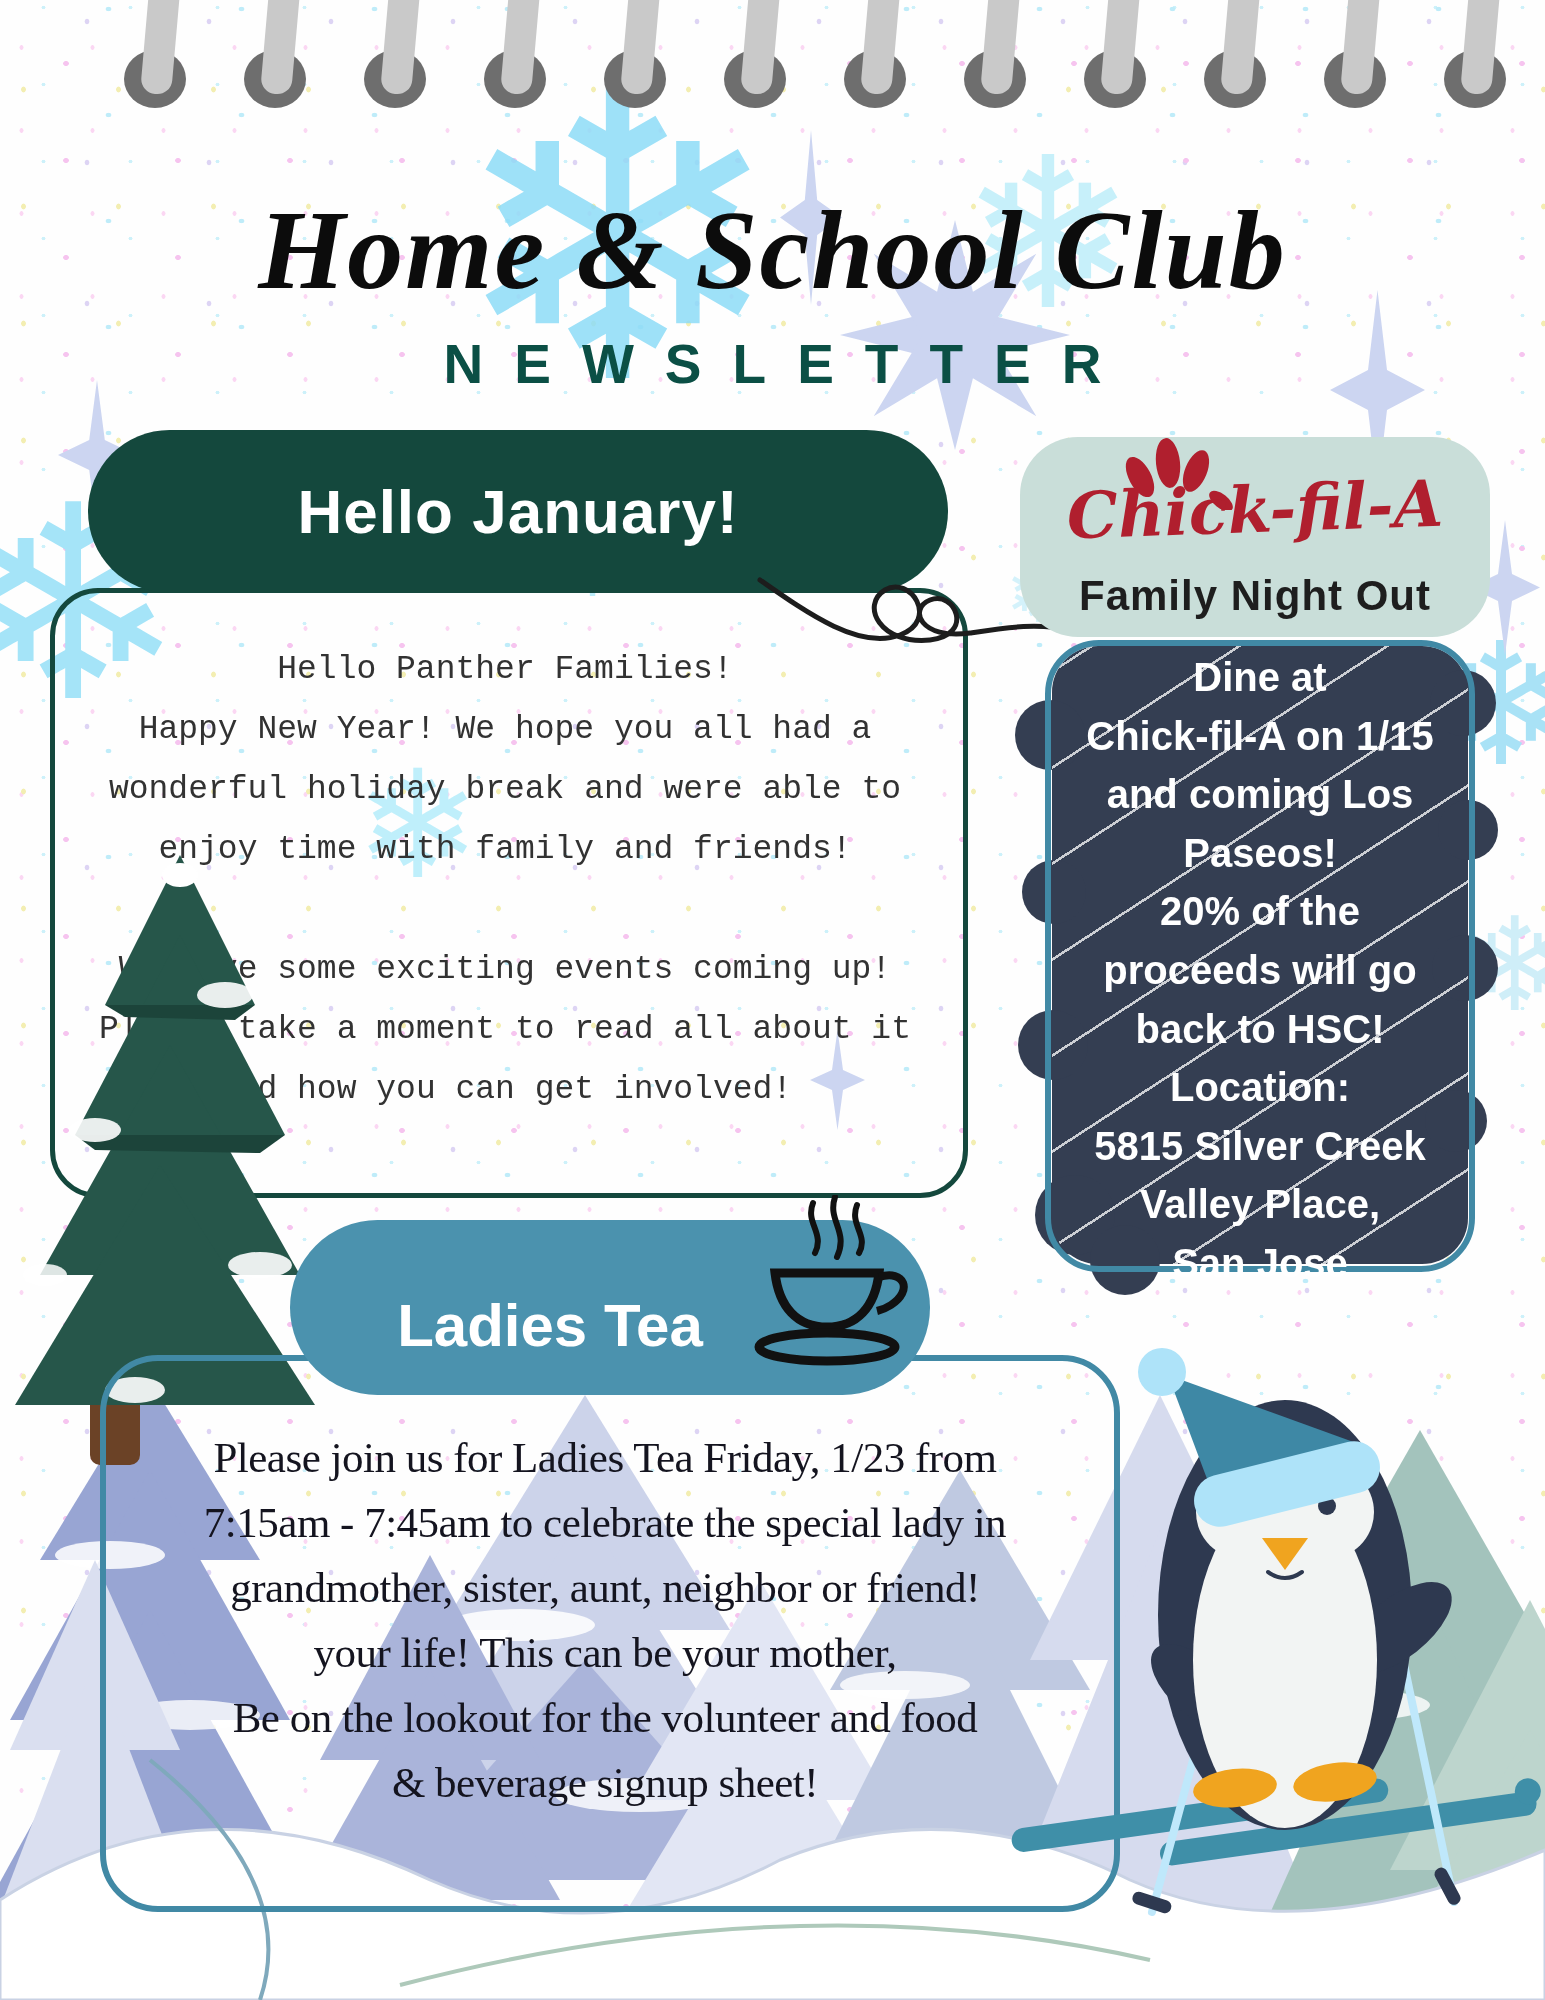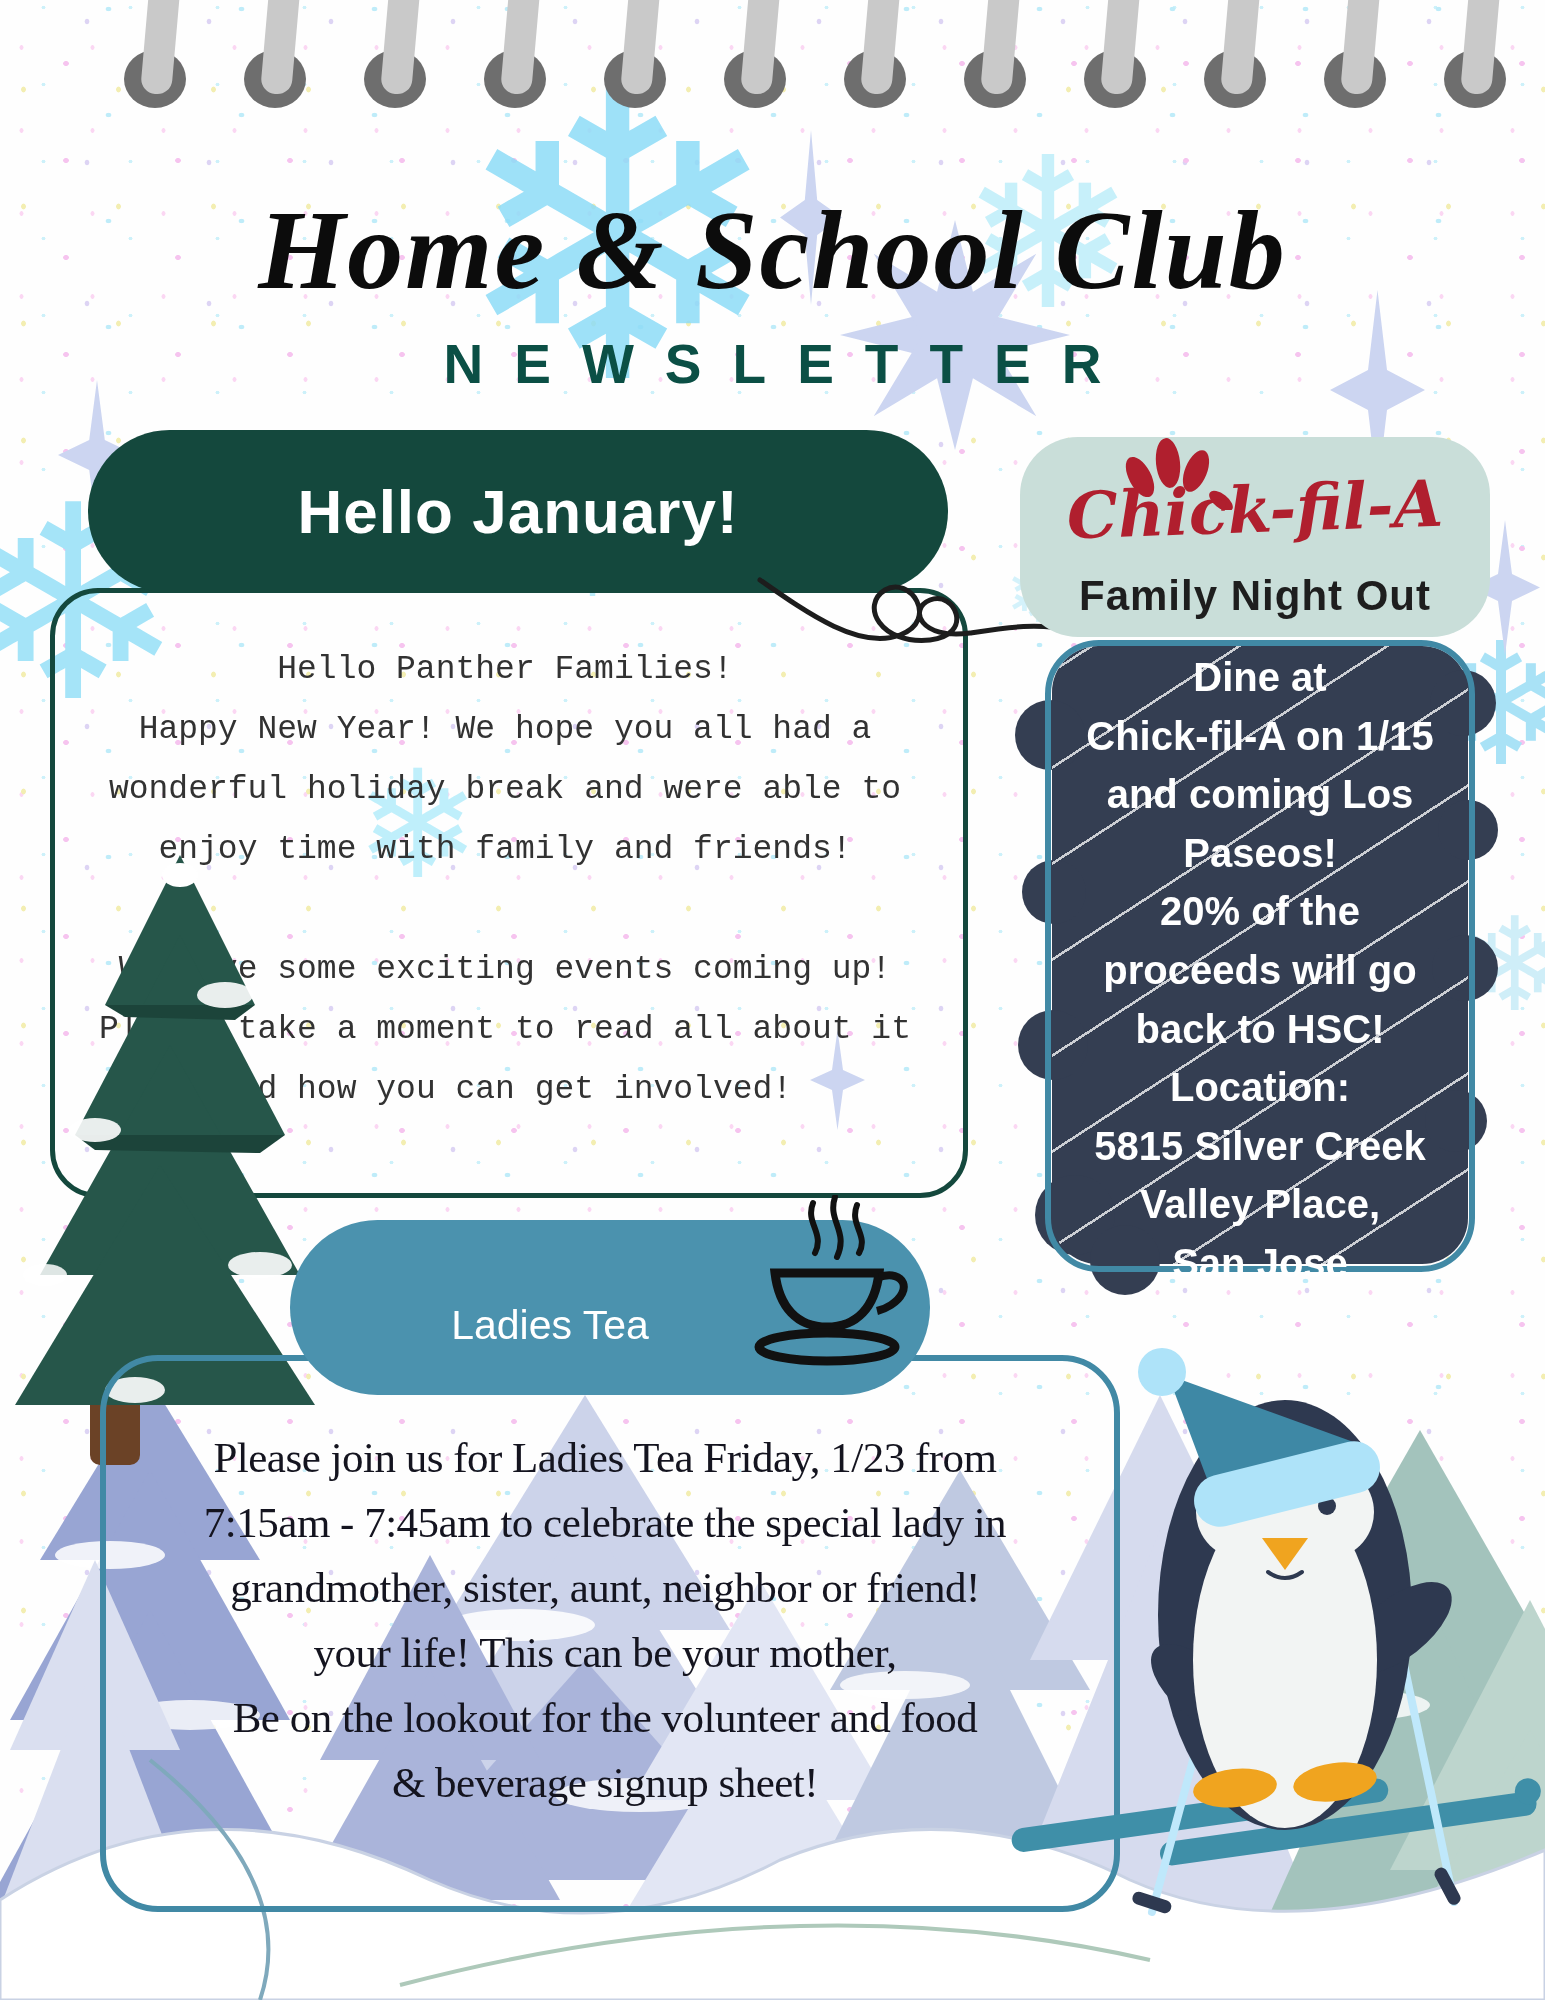--- a/index.html
+++ b/index.html
@@ -42,21 +42,21 @@
   .cfa-heading{left:1030px;top:572px;width:450px;text-align:center;font-size:42px;font-weight:bold;color:#1e1e1e;letter-spacing:1px;}
   .scribble{left:1052px;top:646px;width:416px;height:618px;background:#343e52;border-radius:46px;}
   .scribble-lines{left:1052px;top:646px;width:416px;height:618px;border-radius:46px;background:repeating-linear-gradient(-33deg,transparent 0 78px,rgba(255,255,255,.75) 78px 80.5px);}
   .bump{background:#343e52;border-radius:50%;}
   .cfa-border{left:1045px;top:640px;width:418px;height:620px;border:6px solid #4189a5;border-radius:54px;background:transparent;}
   .cfa-text{left:1058px;top:648px;width:404px;text-align:center;color:#ffffff;font-weight:bold;font-size:40px;}
   .cfa-text .ln{height:58.6px;line-height:58.6px;}
   
   .ladies-border{left:100px;top:1355px;width:1008px;height:545px;border:6px solid #4189a5;border-radius:58px;background:transparent;}
   .ladies-pill{left:290px;top:1220px;width:640px;height:175px;background:#4b92ae;border-radius:88px;display:flex;align-items:center;justify-content:center;}
-  .ladies-pill span{color:#fff;font-size:41px;font-weight:normal;padding-right:120px;margin-top:36px;}
+  .ladies-pill span{color:#fff;font-size:60px;font-weight:bold;padding-right:120px;margin-top:36px;}
   .ladies-text{left:115px;top:1425px;width:980px;text-align:center;font-family:"Liberation Serif",serif;font-size:43px;color:#14141f;letter-spacing:-0.5px;}
   .ladies-text .ln{height:65px;line-height:65px;}
   svg{display:block;}
 </style>
 </head>
 <body>
 
 <div class="page">
 
   <div class="abs flake" style="left:450px;top:40px;font-size:400px;opacity:.85;">❄</div>

